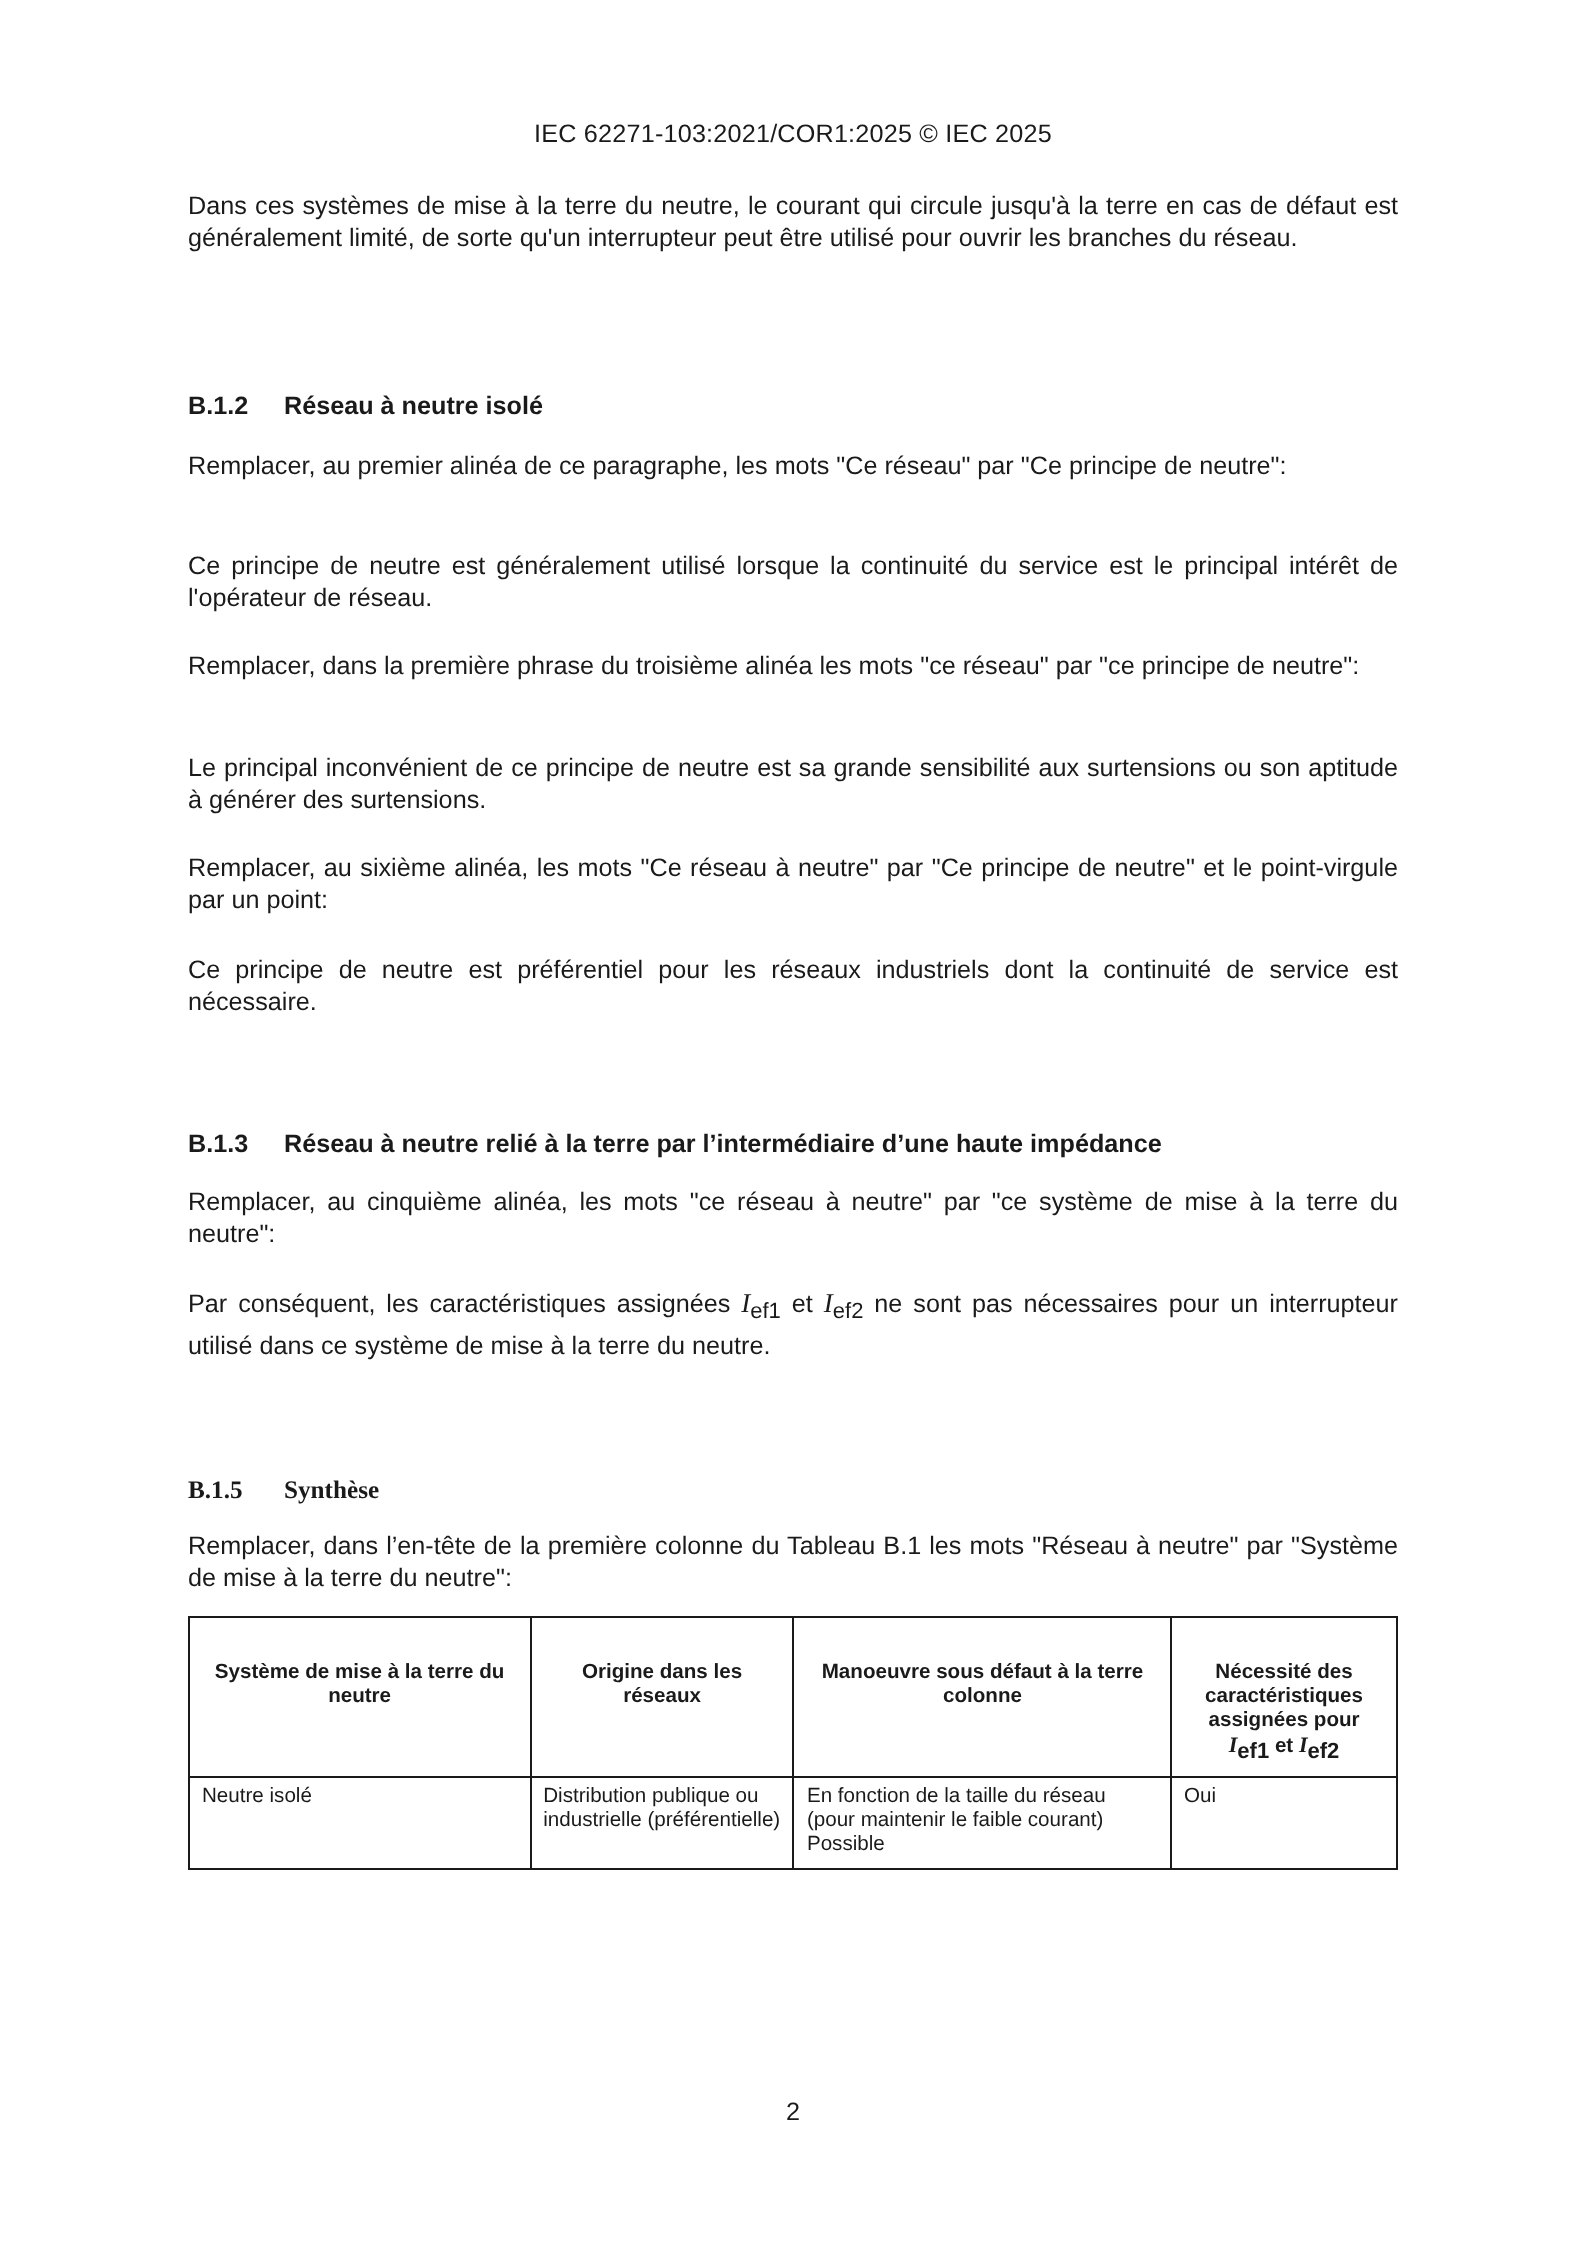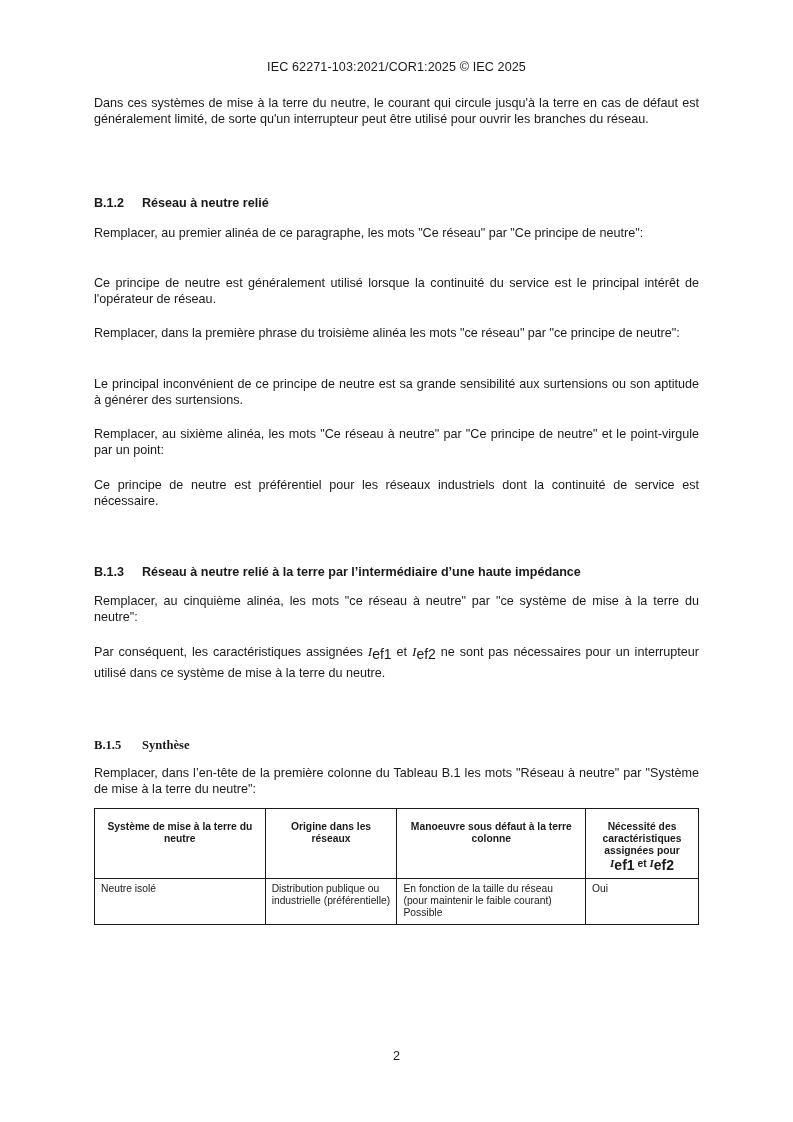--- a/index.html
+++ b/index.html
@@ -9,41 +9,41 @@
   }
   .page-header {
     position: absolute; top: 60px; left: 0; width: 793px; text-align: center;
     font-size: 12.6px; letter-spacing: 0.1px;
   }
   .block { position: absolute; left: 94px; width: 605px; font-size: 12.6px; line-height: 16.4px; text-align: justify; }
   .heading { font-weight: bold; font-size: 12.6px; }
   .heading .num { display: inline-block; width: 48px; }
   .it { }
   .sym { font-family: "Liberation Serif", serif; font-style: italic; font-size: 13.5px; }
-  sub { font-size: 14px; vertical-align: -3px; line-height: 0; }
+  sub { font-size: 11px; vertical-align: -3px; line-height: 0; }
   table.syn {
     position: absolute; left: 94px; top: 808px; width: 605px;
     border-collapse: collapse; font-size: 10.3px; line-height: 12px;
   }
   table.syn th, table.syn td {
     border: 1px solid #1a1a1a; vertical-align: top; padding: 4px 6px 5px 6px; text-align: left;
   }
-  table.syn th { font-weight: bold; text-align: center; padding-top: 12px; }
+  table.syn th { font-weight: bold; text-align: center; padding-top: 22px; }
   .c1 { width: 158px; } .c2 { width: 119px; } .c3 { width: 176px; } .c4 { width: 100px; }
   .page-number { position: absolute; top: 1049px; left: 0; width: 793px; text-align: center; font-size: 12.6px; }
 </style>
 </head>
 <body>
 
 <div class="page-header">IEC 62271-103:2021/COR1:2025 © IEC 2025</div>
 
 <div class="block" style="top:95px;">Dans ces systèmes de mise à la terre du neutre, le courant qui circule jusqu'à la terre en cas de défaut est généralement limité, de sorte qu'un interrupteur peut être utilisé pour ouvrir les branches du réseau.</div>
 
 <div class="block heading" style="top:195px;">
-  <span class="num">B.1.2</span><span>Réseau à neutre relié</span>
+  <span class="num">B.1.2</span><span>Réseau à neutre isolé</span>
 </div>
 
 <div class="block" style="top:225px;"><span class="it">Remplacer, au premier alinéa de ce paragraphe, les mots </span><span>"Ce réseau</span><span class="it">" par "</span><span>Ce principe de neutre</span><span class="it">":</span></div>
 
 <div class="block" style="top:275px;">Ce principe de neutre est généralement utilisé lorsque la continuité du service est le principal intérêt de l'opérateur de réseau.</div>
 
 <div class="block" style="top:325px;"><span class="it">Remplacer, dans la première phrase du troisième alinéa les mots </span><span>"ce réseau</span><span class="it">" par "</span><span>ce principe de neutre</span><span class="it">":</span></div>
 
 <div class="block" style="top:376px;">Le principal inconvénient de ce principe de neutre est sa grande sensibilité aux surtensions ou son aptitude à générer des surtensions.</div>
 

